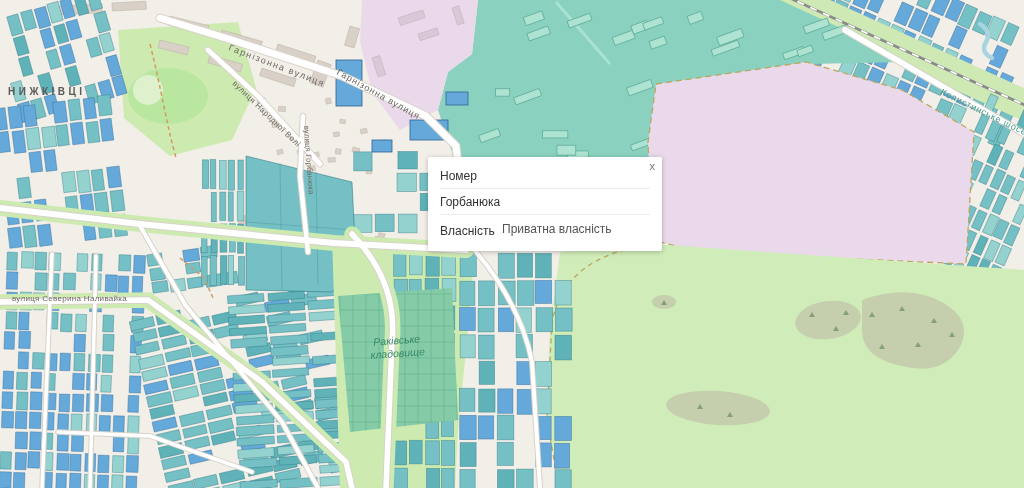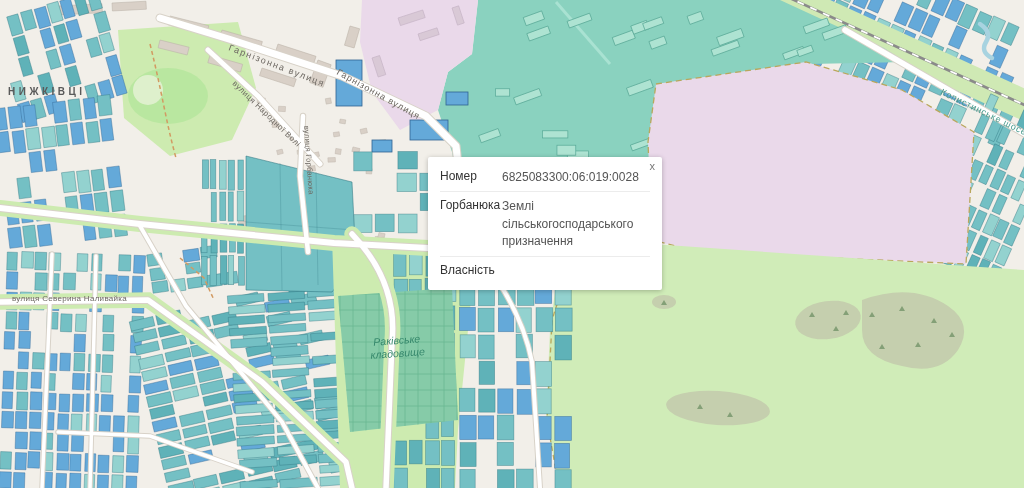--- a/index.html
+++ b/index.html
@@ -732,23 +732,22 @@
       <text transform="translate(12 301) rotate(0)" font-size="8" fill="#6d6862" letter-spacing="0.3" text-anchor="start" font-style="normal" font-weight="normal">вулиця Северина Наливайка</text>
       <text transform="translate(940 94) rotate(26)" font-size="9" fill="#46998b" letter-spacing="0.8" text-anchor="start" font-style="normal" font-weight="normal">Копистинське шосе</text>
       <text transform="translate(8 95) rotate(0)" font-size="10" fill="#5a5a5a" letter-spacing="3.5" text-anchor="start" font-style="normal" font-weight="bold">НИЖКІВЦІ</text>
       <text transform="translate(397 344) rotate(-4)" font-size="10.5" fill="#35876b" letter-spacing="0" text-anchor="middle" font-style="italic" font-weight="normal"><tspan x="0" dy="0">Раківське</tspan><tspan x="0" dy="13">кладовище</tspan></text>
     </svg>
 
   <div class="popup">
     <button class="close">x</button>
     <div class="row">
       <div class="lbl">Номер</div>
-      <div class="val">6825083300:06:019:0028</div>
     </div>
     <div class="row">
       <div class="lbl">Горбанюка</div>
-      <div class="val">Землі сільськогосподарського призначення</div>
     </div>
     <div class="row">
       <div class="lbl">Власність</div>
+      <div class="val">Приватна власність</div>
     </div>
   </div>
 </div>
 
 </body></html>

